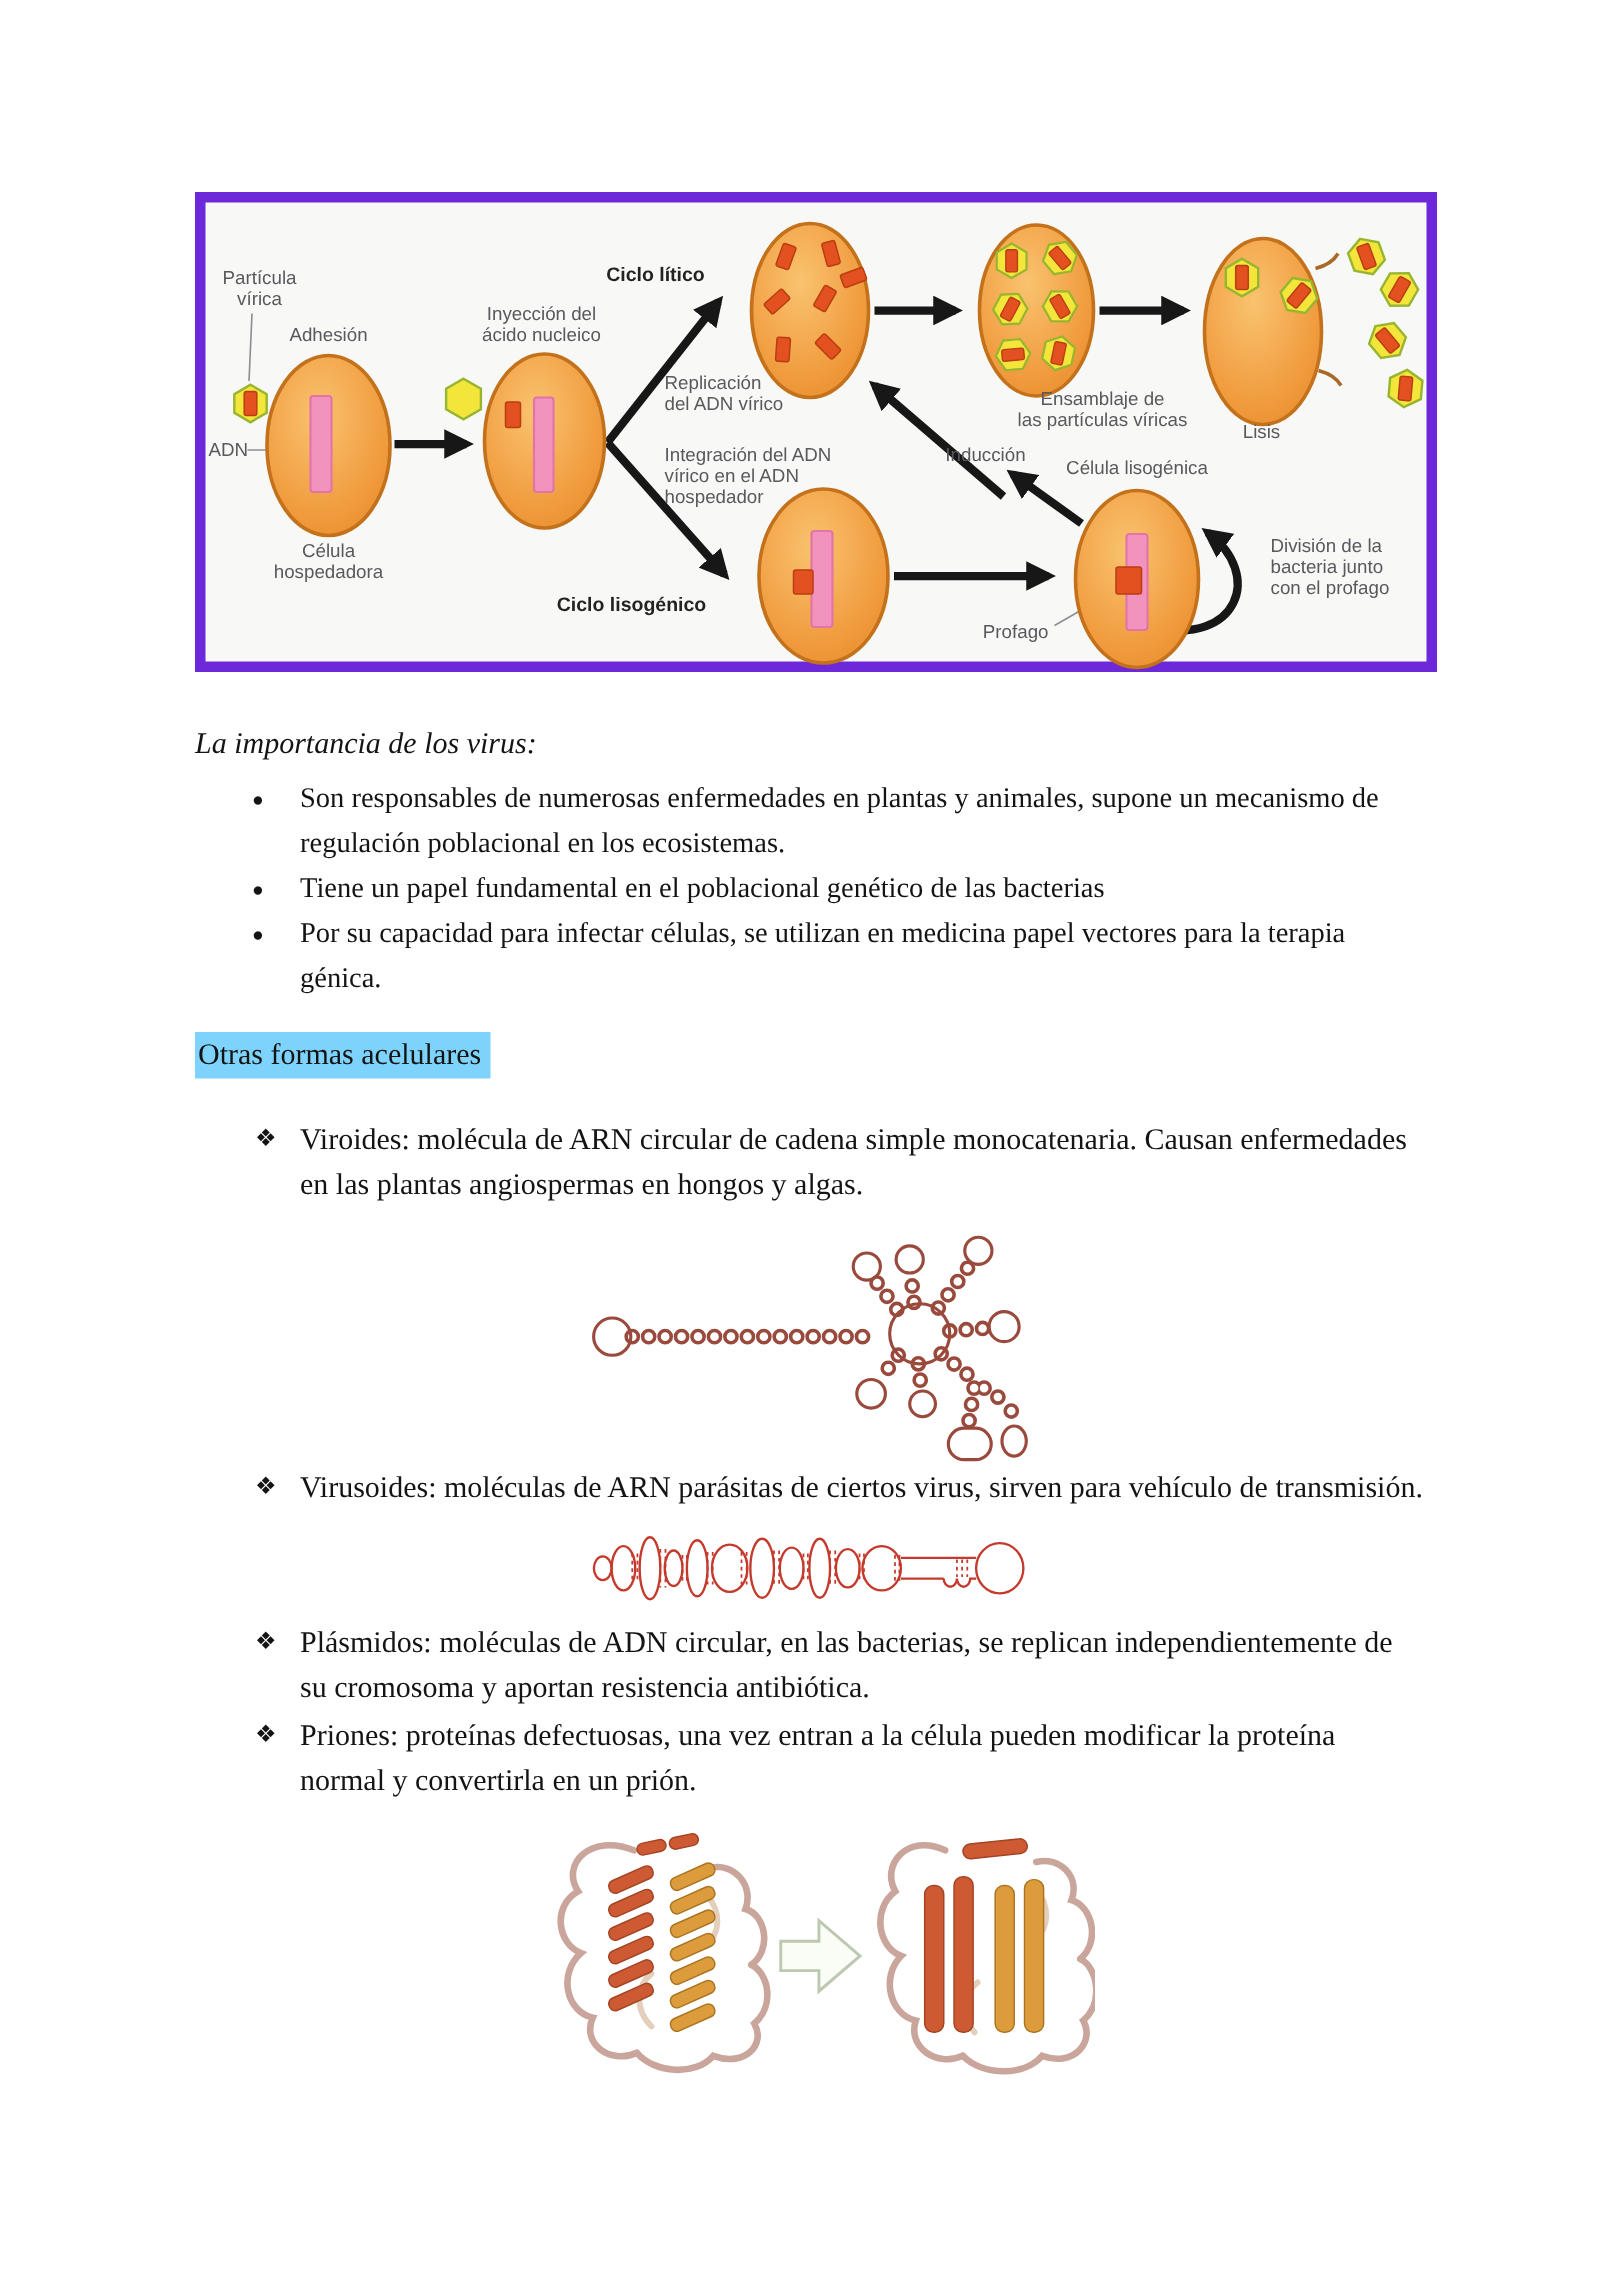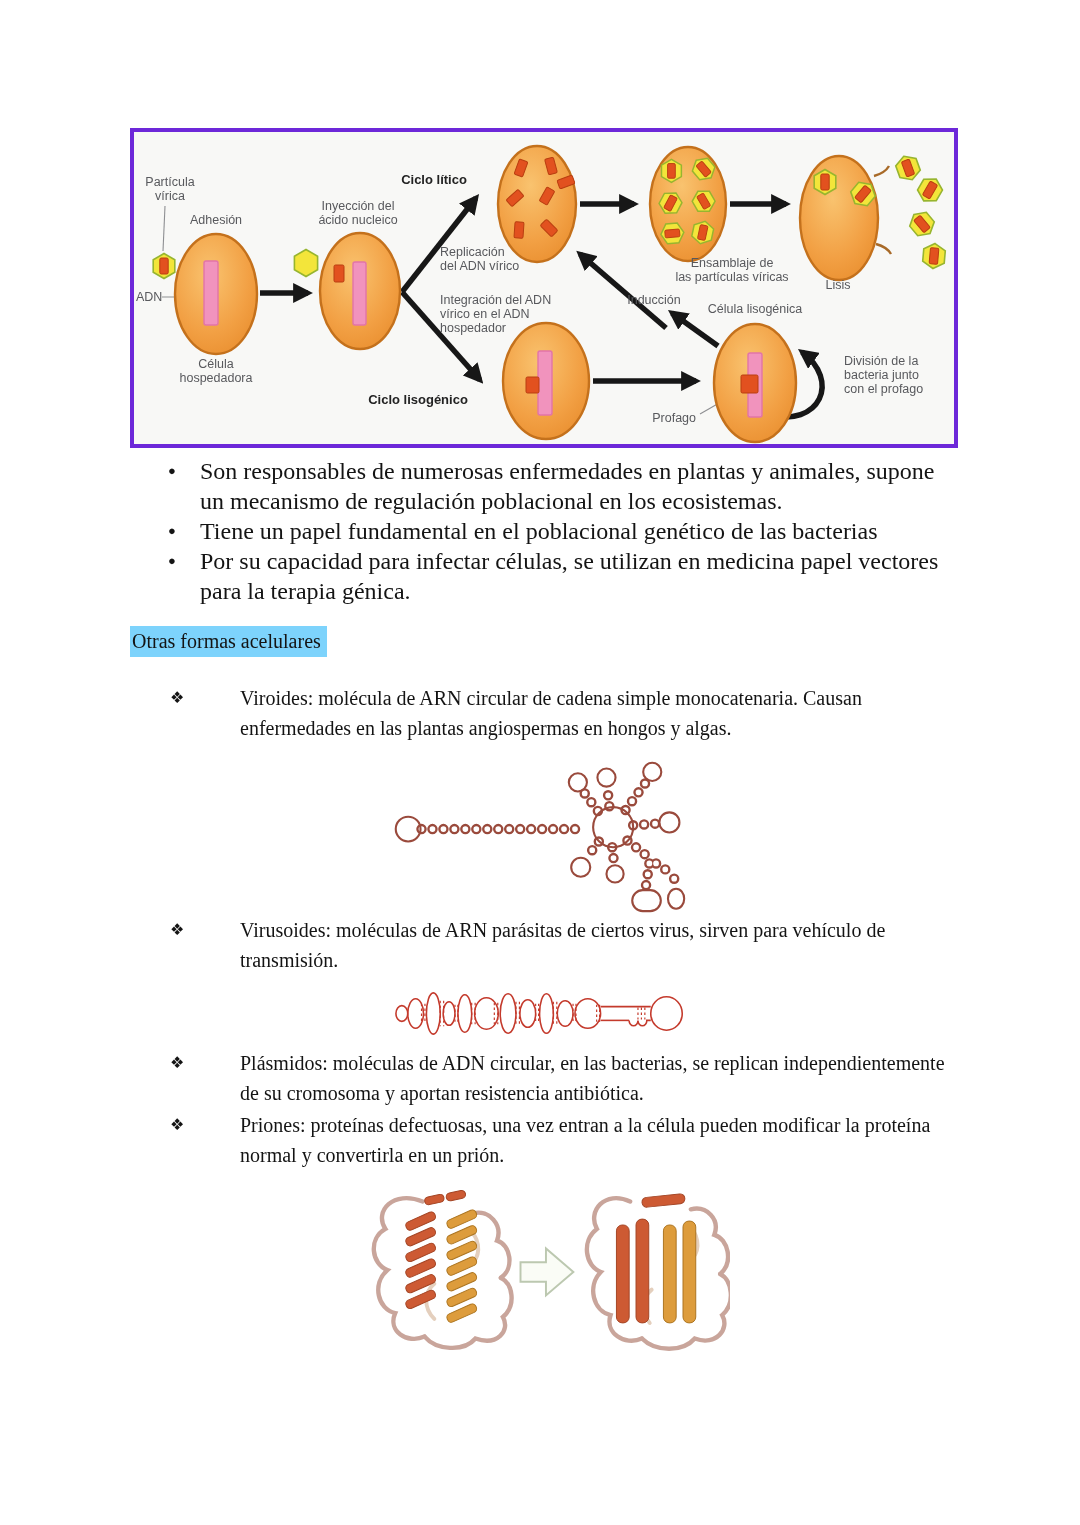--- a/index.html
+++ b/index.html
@@ -2,39 +2,39 @@
 <html><head>
 <meta charset="utf-8">
 <style>
   html,body { margin:0; padding:0; background:#ffffff; }
   .page { position:relative; width:1080px; height:1525px; background:#ffffff;
           font-family:"Liberation Serif", serif; color:#141414; overflow:hidden; }
   .content { position:absolute; left:130px; top:128px; width:828px; }
 
   
   .figure-cycle { width:828px; height:320px; background:#f8f8f6;
-                  border:4px solid #6d28d9; box-sizing:border-box; margin:0; }
+                  border:7px solid #6d28d9; box-sizing:border-box; margin:0; }
   .figure-cycle svg { display:block; }
   .lbl  { font-family:"Liberation Sans", sans-serif; font-size:12.5px; fill:#58595d; }
   .lblb { font-family:"Liberation Sans", sans-serif; font-size:13px; font-weight:bold; fill:#232323; }
 
   
   .lead { margin:34px 0 0 0; font-style:italic; font-size:20px; line-height:28px; }
   .blist { margin:8px 0 0 0; padding:0; list-style:none; }
   .blist .li { display:flex; padding-left:38px; margin:0; }
   .blist .mk { flex:0 0 32px; width:32px; font-size:13px; line-height:30px; text-align:left; }
-  .blist .tx { width:750px; font-size:24px; line-height:30px; }
+  .blist .tx { width:750px; font-size:19px; line-height:30px; }
 
   .hl-row { margin-top:20px; }
   .hl { display:inline-block; background:#7dd3fc; font-size:20px; line-height:26px; padding:2px 6px 3px 2px; }
 
   .dlist { margin-top:26px; }
   .dlist .li { display:flex; padding-left:40px; margin:0 0 2px 0; }
   .dlist .mk { flex:0 0 30px; width:30px; font-size:16px; line-height:30px; }
-  .dlist .tx { width:750px; font-size:20px; line-height:30px;margin-left:40px; }
+  .dlist .tx { width:750px; font-size:20px; line-height:30px; }
 
   .fig-center { width:828px; display:flex; justify-content:center; }
   .fig-viroid   { margin:6px 0 2px 0; }
   .fig-virusoid { margin:6px 0 2px 0; }
   .fig-prion    { margin:8px 0 0 0; }
 </style>
 </head>
 <body>
 
 <div class="page">
@@ -157,20 +157,21 @@
       <text class="lbl" text-anchor="middle" x="598" y="149">las partículas víricas</text>
       <text class="lbl" text-anchor="middle" x="704" y="157">Lisis</text>
       <text class="lbl" text-anchor="middle" x="621" y="181">Célula lisogénica</text>
       <text class="lbl" text-anchor="end" x="562" y="290">Profago</text>
       <text class="lbl" text-anchor="start" x="710" y="233">División de la</text>
       <text class="lbl" text-anchor="start" x="710" y="247">bacteria junto</text>
       <text class="lbl" text-anchor="start" x="710" y="261">con el profago</text>
     </svg>
   </figure>
 
+  <p class="lead">La importancia de los virus:</p>
 
   <div class="blist">
     <div class="li">
       <span class="mk">●</span>
       <span class="tx">Son responsables de numerosas enfermedades en plantas y animales, supone un mecanismo de regulación poblacional en los ecosistemas.</span>
     </div>
     <div class="li">
       <span class="mk">●</span>
       <span class="tx">Tiene un papel fundamental en el poblacional genético de las bacterias</span>
     </div>

